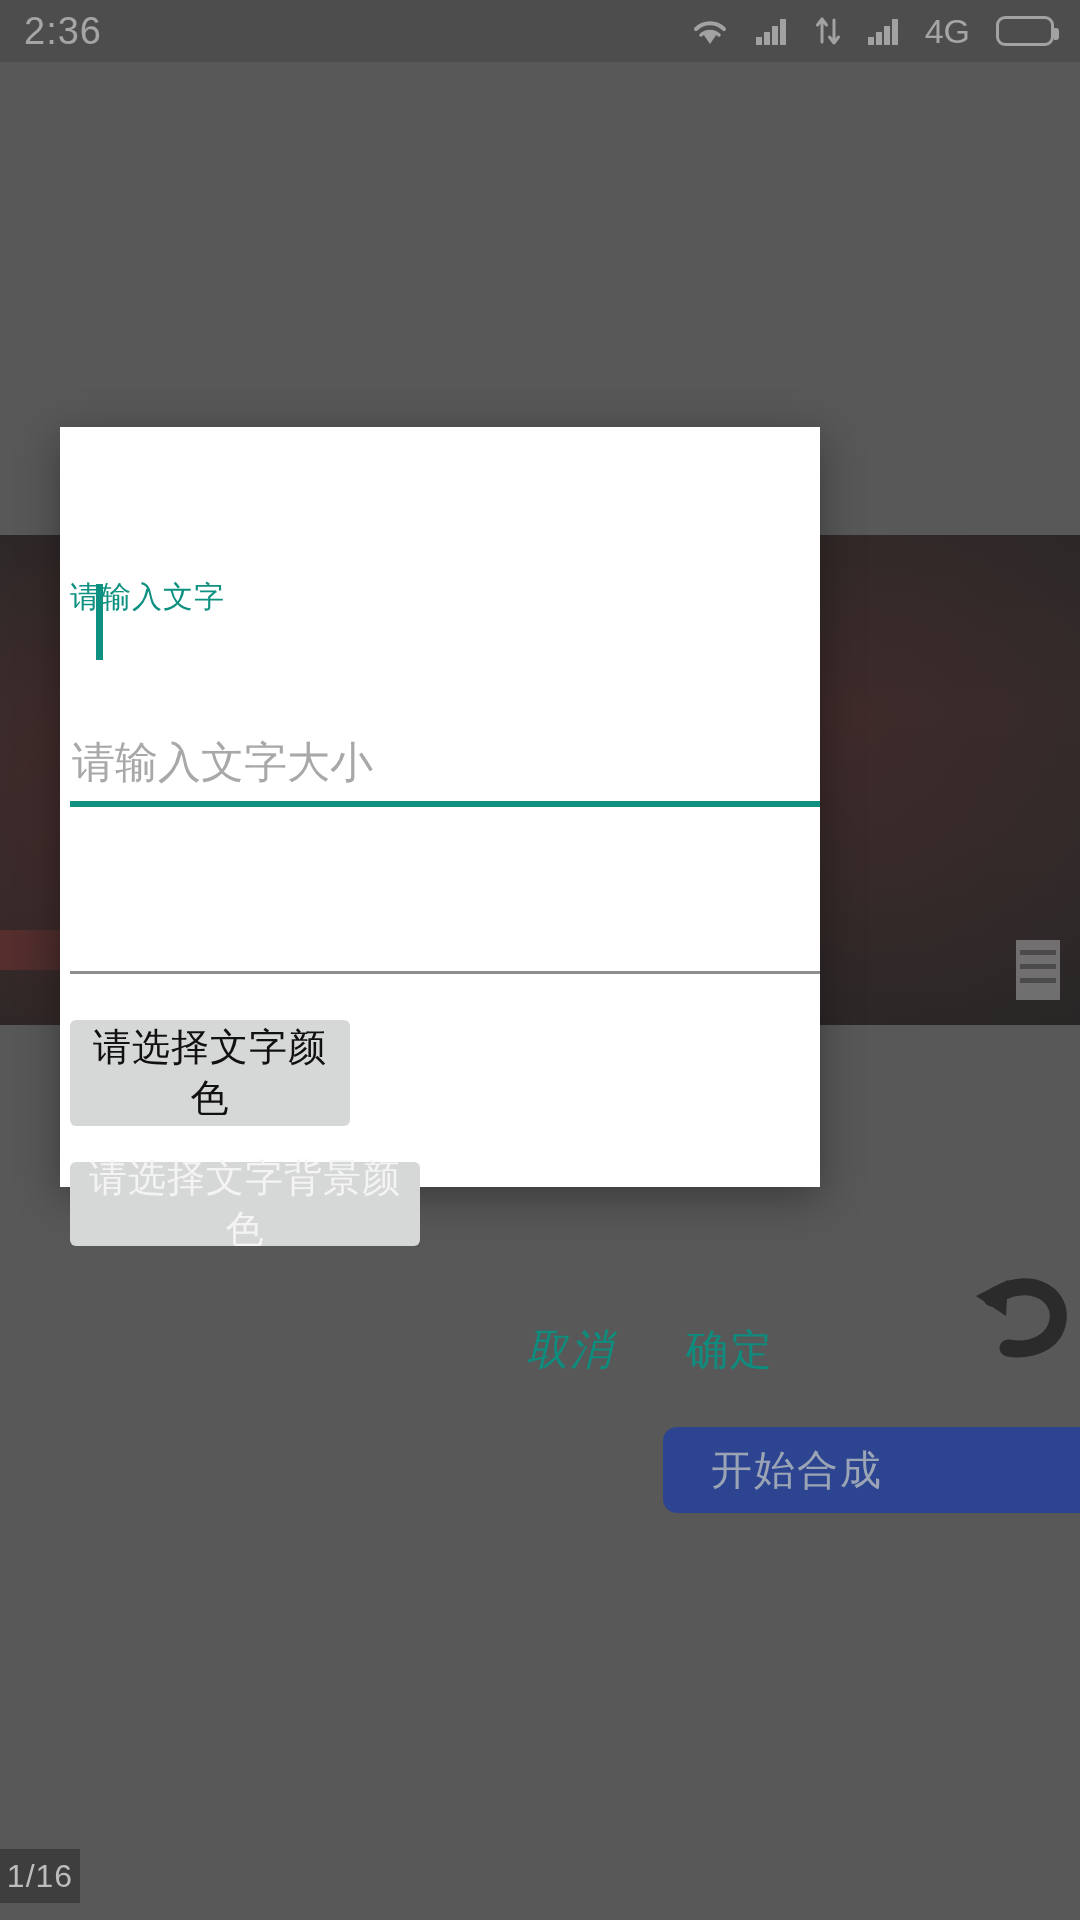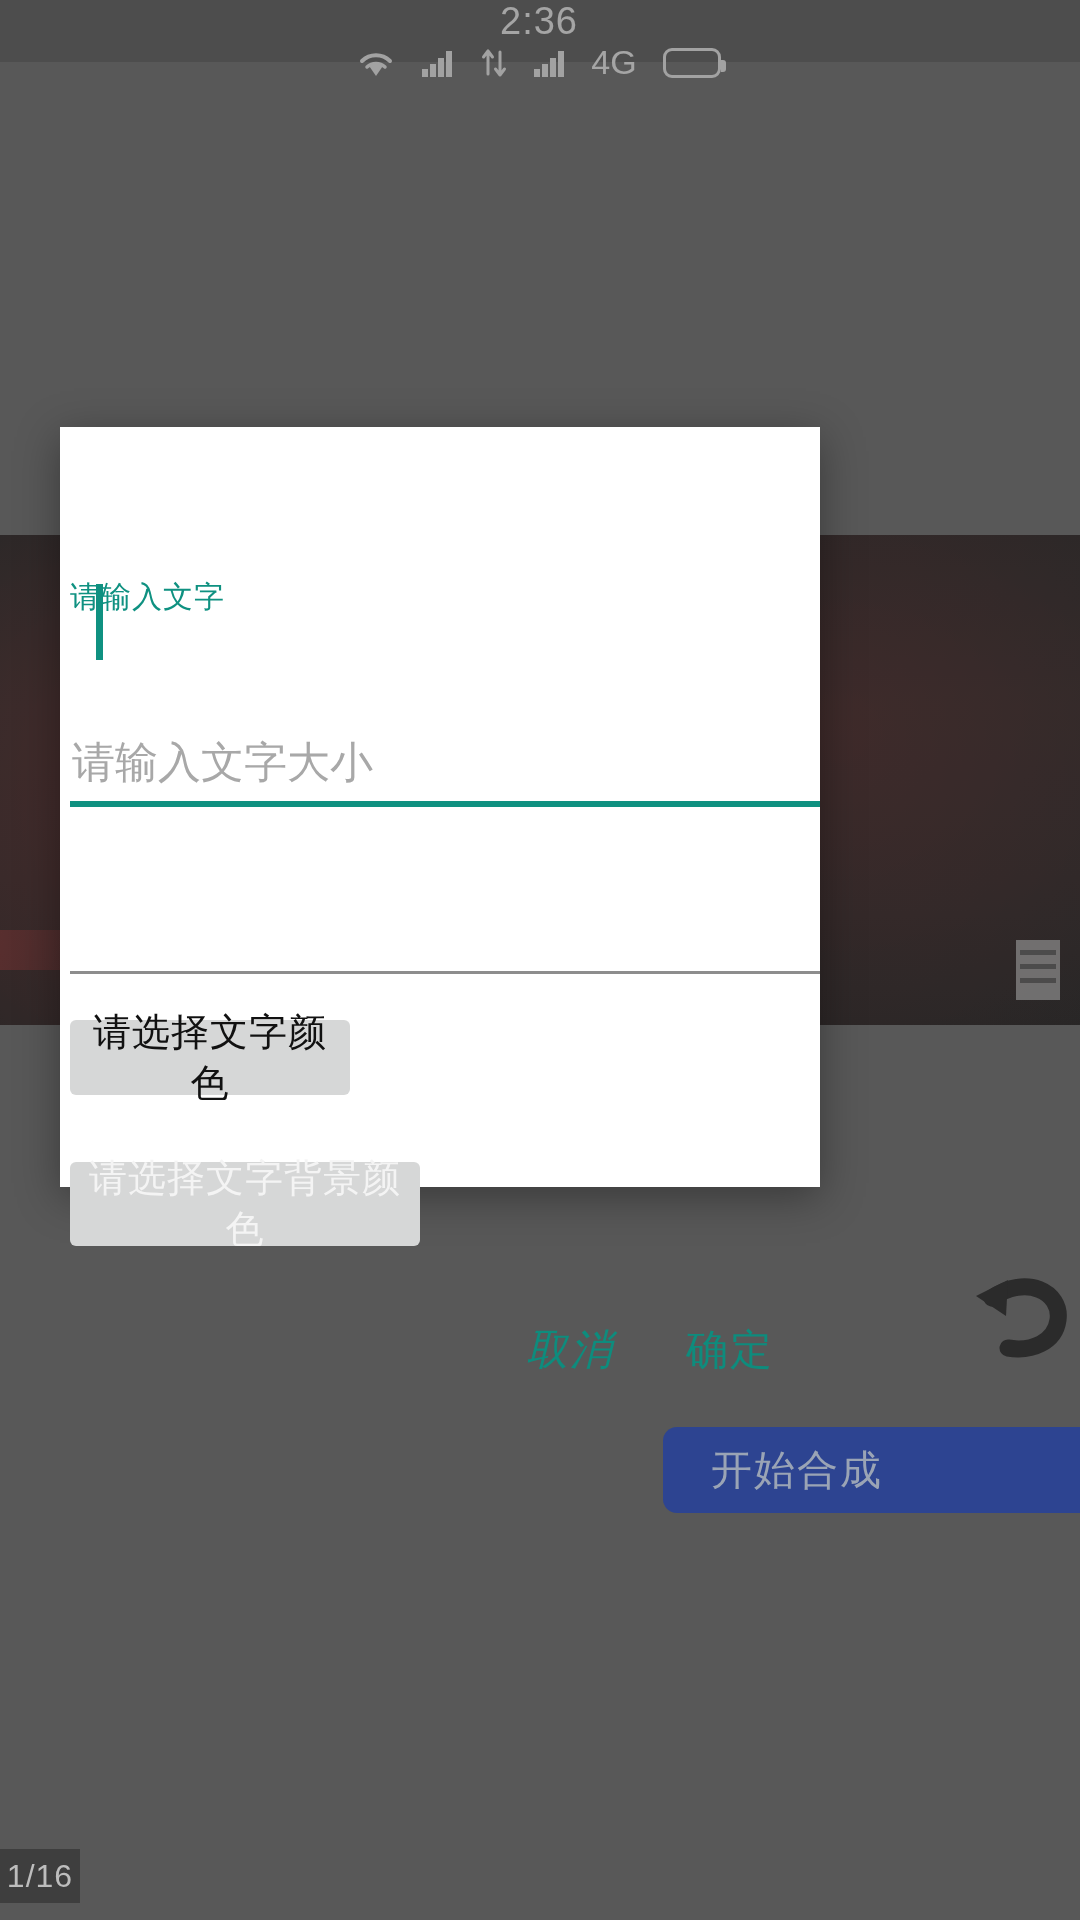--- a/index.html
+++ b/index.html
@@ -30,21 +30,21 @@
   #band-detail-right:after{
     content:"";position:absolute;left:4px;top:10px;width:36px;height:5px;
     background:rgba(60,60,60,.8);box-shadow:0 14px 0 rgba(60,60,60,.8),0 28px 0 rgba(60,60,60,.8);
   }
 
   
   #status-bar{
     position:absolute;left:0;top:0;width:1080px;height:62px;
     background:#4f4f4f;color:#e9e9e9;
     display:flex;align-items:center;justify-content:space-between;
-    padding:0 26px 0 24px;box-sizing:border-box;flex-direction:column;
+    padding:0 26px 0 24px;box-sizing:border-box;
   }
   #status-clock{font-size:38px;letter-spacing:1px;color:#eeeeee;}
   #status-icons{display:flex;align-items:center;gap:26px;}
   .sb-ico{display:block;}
   #status-net-label{font-size:34px;color:#eeeeee;margin-left:-2px;}
   #battery{
     width:58px;height:30px;border:3px solid #e9e9e9;border-radius:9px;box-sizing:border-box;
     position:relative;background:transparent;
   }
   #battery:after{content:"";position:absolute;right:-8px;top:9px;width:5px;height:12px;background:#e9e9e9;border-radius:0 3px 3px 0;}
@@ -90,21 +90,21 @@
     position:absolute;left:10px;top:544px;width:750px;height:3px;background:#8d8d8d;
   }
   .picker-button{
     position:absolute;border:none;border-radius:6px;
     background:#d6d7d7;
     font-family:"Liberation Sans","DejaVu Sans",sans-serif;
     font-size:38px;letter-spacing:1px;
     display:flex;align-items:center;justify-content:center;
     box-sizing:border-box;cursor:pointer;
   }
-  #text-color-button{left:10px;top:593px;width:280px;height:75px;color:#111111;}
+  #text-color-button{left:10px;top:593px;width:280px;height:106px;color:#111111;}
   #text-bg-color-button{left:10px;top:735px;width:350px;height:84px;color:#f4f4f4;}
   .dialog-action{
     position:absolute;background:transparent;border:none;
     font-family:"Liberation Sans","DejaVu Sans",sans-serif;
     font-size:42px;color:#0e8c7d;letter-spacing:2px;cursor:pointer;padding:0;
   }
   #cancel-button{left:455px;top:895px;width:110px;height:56px;font-style:italic;}
   #confirm-button{left:615px;top:895px;width:110px;height:56px;}
 
   

